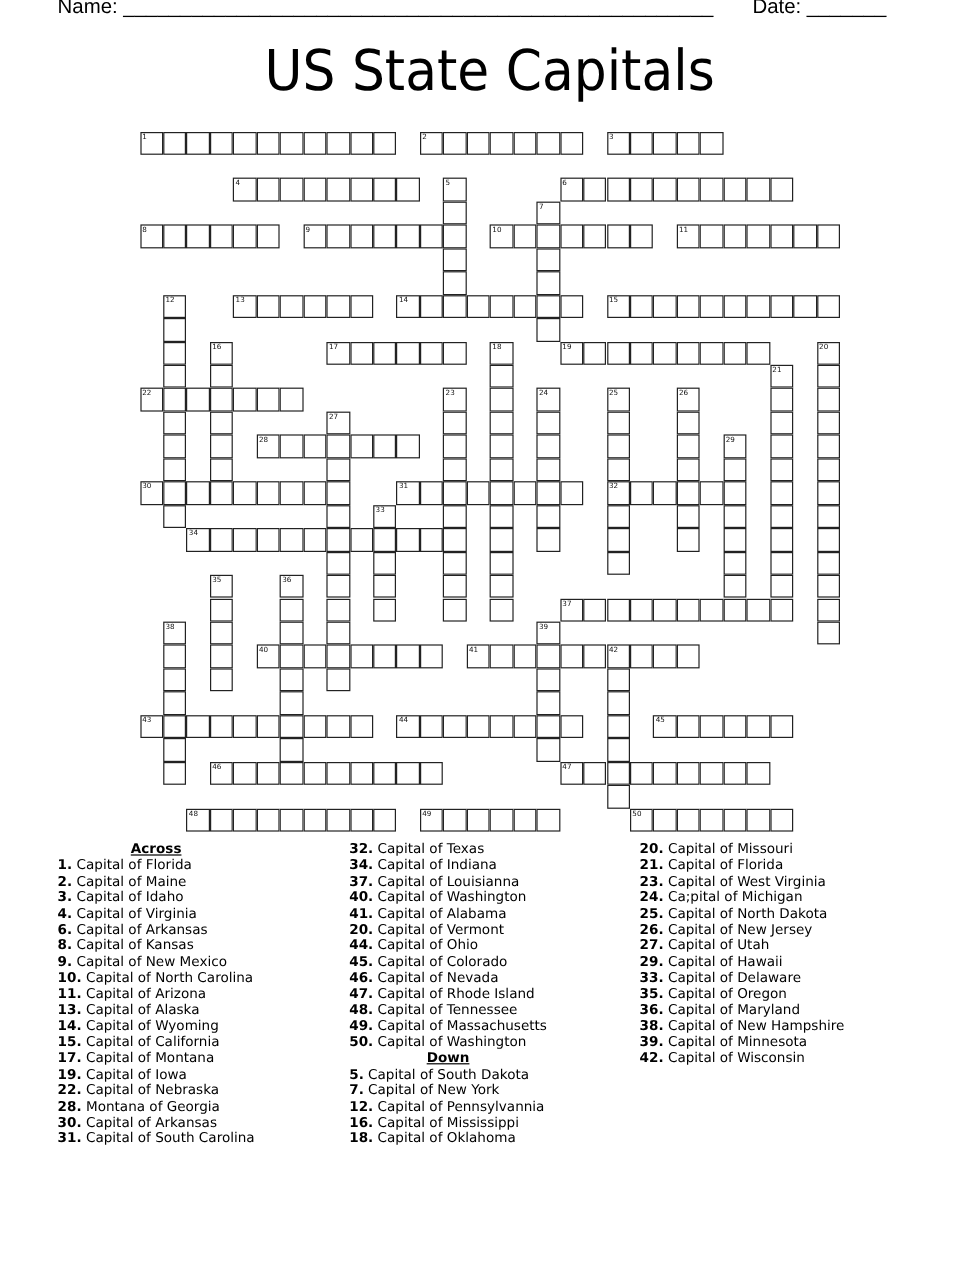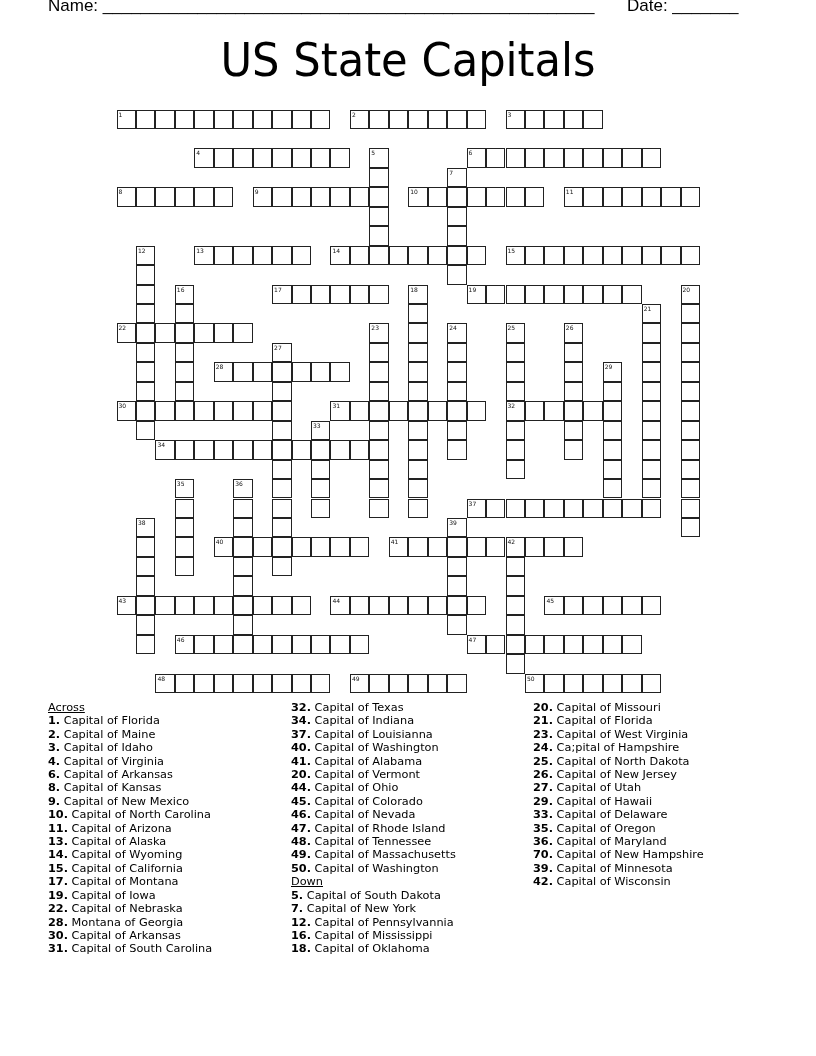--- a/index.html
+++ b/index.html
@@ -5,21 +5,21 @@
   html, body { margin:0; padding:0; background:#ffffff; }
   body { width:816px; height:1056px; position:relative; overflow:hidden; font-family:"DejaVu Sans", sans-serif; color:#000; }
   .header-line { position:absolute; top:-4px; left:48px; font-family:"Liberation Sans", sans-serif; font-size:17px; white-space:nowrap; }
   .header-line .name-label { position:absolute; left:0; }
   .header-line .date-label { position:absolute; left:579px; }
   .title { position:absolute; top:32px; left:0; width:816px; text-align:center; font-family:"DejaVu Sans", sans-serif; font-size:47px; letter-spacing:0px; transform:scaleX(0.92); transform-origin:center; }
   #grid { position:absolute; left:117px; top:110px; width:600px; height:590px; }
   .cell { position:absolute; width:19.45px; height:19.45px; box-sizing:border-box; border:1px solid #222; background:#fff; margin-left:-0.5px; margin-top:-0.5px; }
   .cell .num { position:absolute; top:0px; left:1px; font-size:6px; line-height:7px; font-family:"DejaVu Sans", sans-serif; color:#111; }
   .clues { position:absolute; top:701px; font-size:11.3px; line-height:13.4px; font-family:"DejaVu Sans", sans-serif; }
-  .clues .heading { font-weight:normal; text-decoration:underline; }
+  .clues .heading { font-weight:bold; text-decoration:underline;text-align:center; }
   .clues .clue b { font-weight:bold; }
   .col1 { left:48px; }
   .col2 { left:291px; }
   .col3 { left:533px; }
 </style>
 </head>
 <body>
 
 <div class="header-line">
   <span class="name-label">Name: ____________________________________________________</span>
@@ -554,25 +554,25 @@
       <div class="clue"><b>16.</b> <span>Capital of Mississippi</span></div>
       <div class="clue"><b>18.</b> <span>Capital of Oklahoma</span></div>
     </div>
 </div>
 
 <div class="clues col3" style="top:701px;">
   <div id="clist3">
       <div class="clue"><b>20.</b> <span>Capital of Missouri</span></div>
       <div class="clue"><b>21.</b> <span>Capital of Florida</span></div>
       <div class="clue"><b>23.</b> <span>Capital of West Virginia</span></div>
-      <div class="clue"><b>24.</b> <span>Ca;pital of Hampshire</span></div>
+      <div class="clue"><b>24.</b> <span>Ca;pital of Michigan</span></div>
       <div class="clue"><b>25.</b> <span>Capital of North Dakota</span></div>
       <div class="clue"><b>26.</b> <span>Capital of New Jersey</span></div>
       <div class="clue"><b>27.</b> <span>Capital of Utah</span></div>
       <div class="clue"><b>29.</b> <span>Capital of Hawaii</span></div>
       <div class="clue"><b>33.</b> <span>Capital of Delaware</span></div>
       <div class="clue"><b>35.</b> <span>Capital of Oregon</span></div>
       <div class="clue"><b>36.</b> <span>Capital of Maryland</span></div>
-      <div class="clue"><b>70.</b> <span>Capital of New Hampshire</span></div>
+      <div class="clue"><b>38.</b> <span>Capital of New Hampshire</span></div>
       <div class="clue"><b>39.</b> <span>Capital of Minnesota</span></div>
       <div class="clue"><b>42.</b> <span>Capital of Wisconsin</span></div>
     </div>
 </div>
 
 </body></html>

